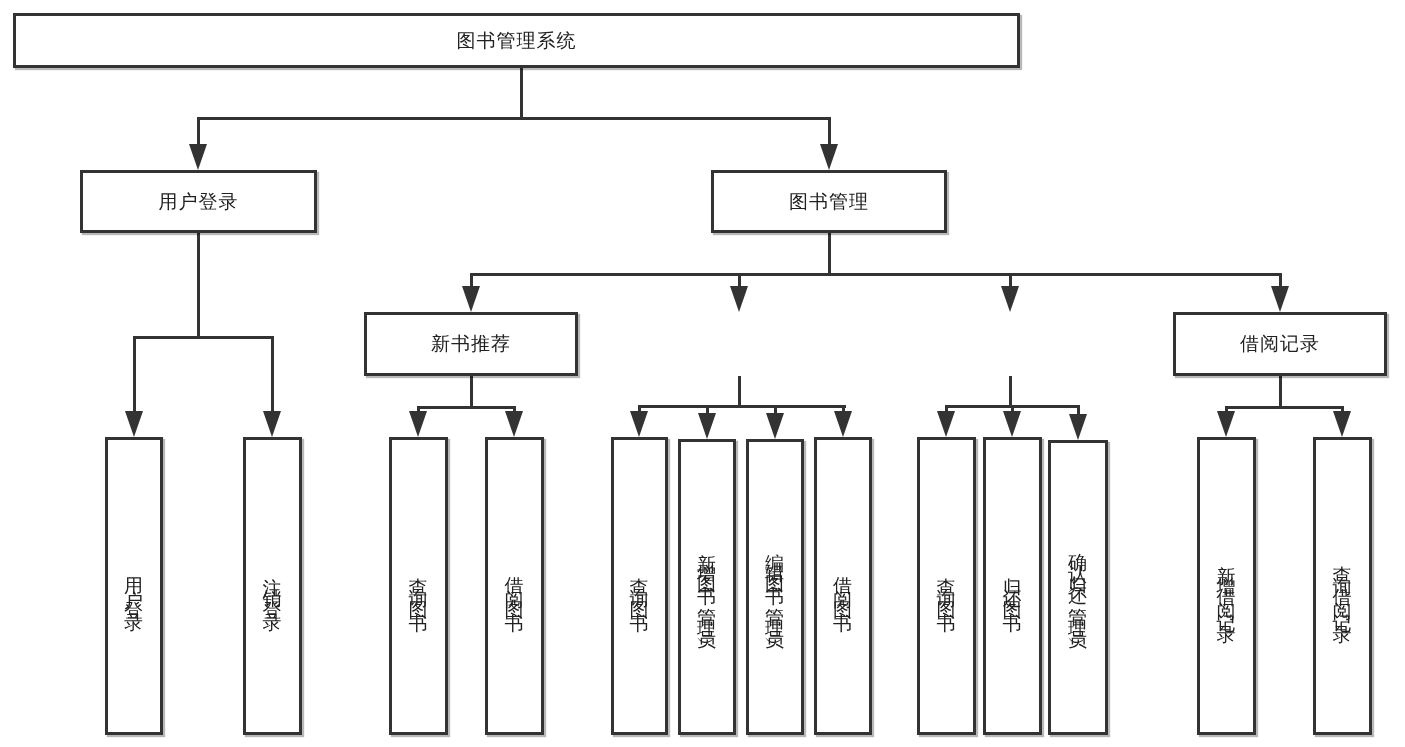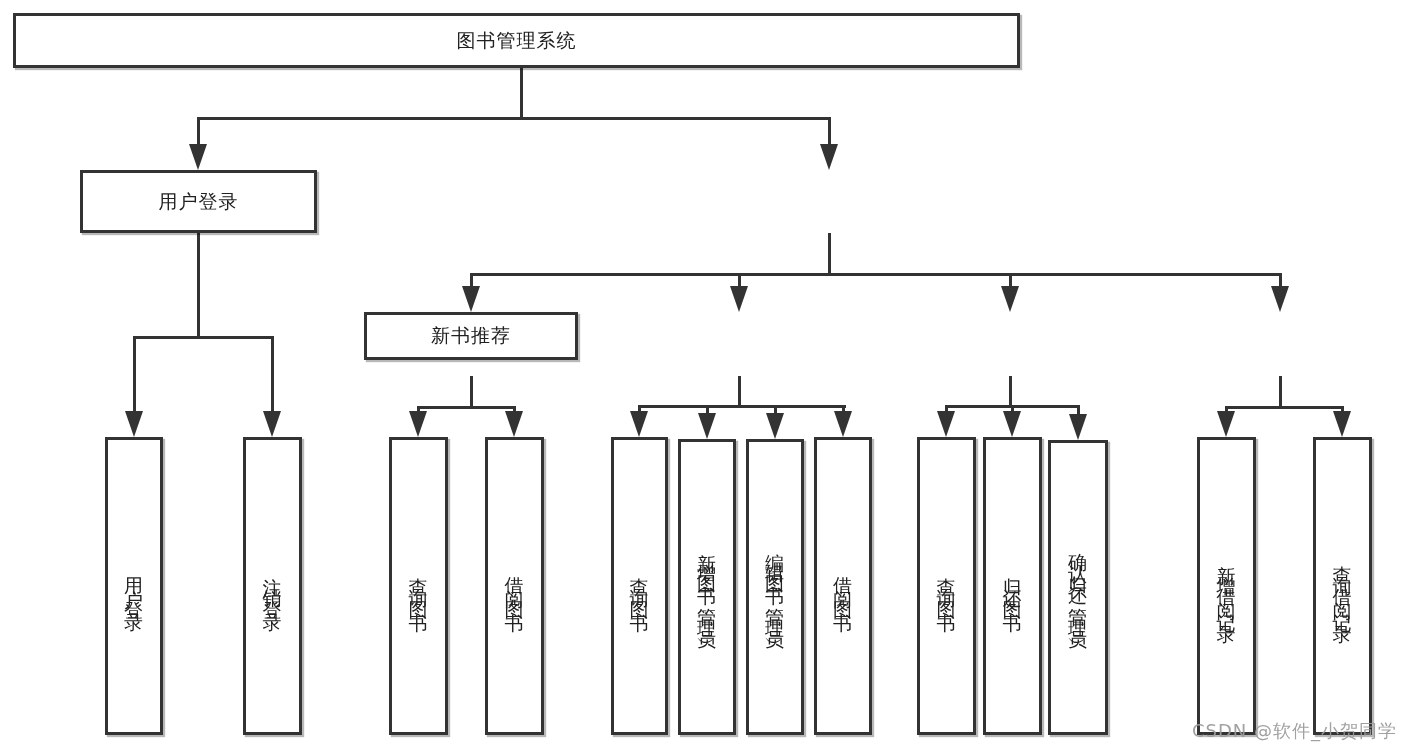--- a/index.html
+++ b/index.html
@@ -101,36 +101,37 @@
   <div class="line" style="left:1279px;top:376px;width:3px;height:33px;"></div>
   <div class="line" style="left:1225px;top:406px;width:119px;height:3px;"></div>
   <div class="line" style="left:1225px;top:406px;width:3px;height:8px;"></div>
   <div class="arrow" style="left:1217px;top:411px;"></div>
   <div class="line" style="left:1341px;top:406px;width:3px;height:8px;"></div>
   <div class="arrow" style="left:1333px;top:411px;"></div>
 
   <div class="box hbox" style="left:13px;top:13px;width:1007px;height:55px;">图书管理系统</div>
 
   <div class="box hbox" style="left:80px;top:170px;width:237px;height:63px;">用户登录</div>
+  <div class="box hbox" style="left:711px;top:170px;width:236px;height:63px;">图书管理</div>
 
-  <div class="box hbox" style="left:364px;top:312px;width:214px;height:48px;">新书推荐</div>
+  <div class="box hbox" style="left:364px;top:312px;width:214px;height:64px;">新书推荐</div>
+  <div class="box hbox" style="left:1173px;top:312px;width:214px;height:64px;">借阅记录</div>
 
   <div class="box vbox" style="left:105px;top:437px;width:58px;height:298px;">用户登录</div>
   <div class="box vbox" style="left:243px;top:437px;width:59px;height:298px;">注销登录</div>
 
   <div class="box vbox" style="left:389px;top:437px;width:59px;height:298px;">查询图书</div>
   <div class="box vbox" style="left:485px;top:437px;width:59px;height:298px;">借阅图书</div>
 
   <div class="box vbox" style="left:611px;top:437px;width:57px;height:298px;">查询图书</div>
   <div class="box vbox" style="left:678px;top:439px;width:58px;height:296px;letter-spacing:11px;">新增图书（管理员）</div>
   <div class="box vbox" style="left:746px;top:439px;width:58px;height:296px;letter-spacing:11px;">编辑图书（管理员）</div>
   <div class="box vbox" style="left:814px;top:437px;width:58px;height:298px;">借阅图书</div>
 
   <div class="box vbox" style="left:917px;top:437px;width:59px;height:298px;">查询图书</div>
   <div class="box vbox" style="left:983px;top:437px;width:59px;height:298px;">归还图书</div>
   <div class="box vbox" style="left:1048px;top:440px;width:60px;height:295px;letter-spacing:11px;">确认归还（管理员）</div>
 
   <div class="box vbox" style="left:1197px;top:437px;width:59px;height:298px;">新增借阅记录</div>
   <div class="box vbox" style="left:1313px;top:437px;width:59px;height:298px;">查询借阅记录</div>
 
-  <div class="watermark">CSDN @软件_小贺同学</div>
 
 </div>
 
 </body></html>

